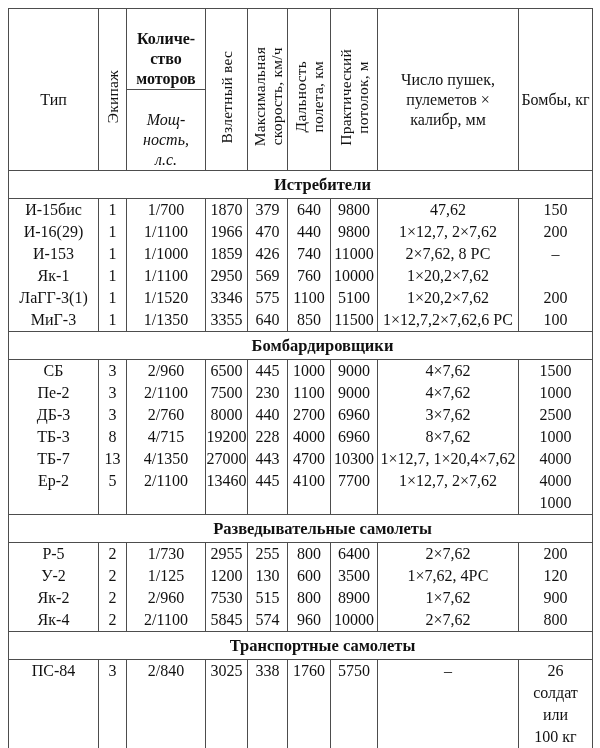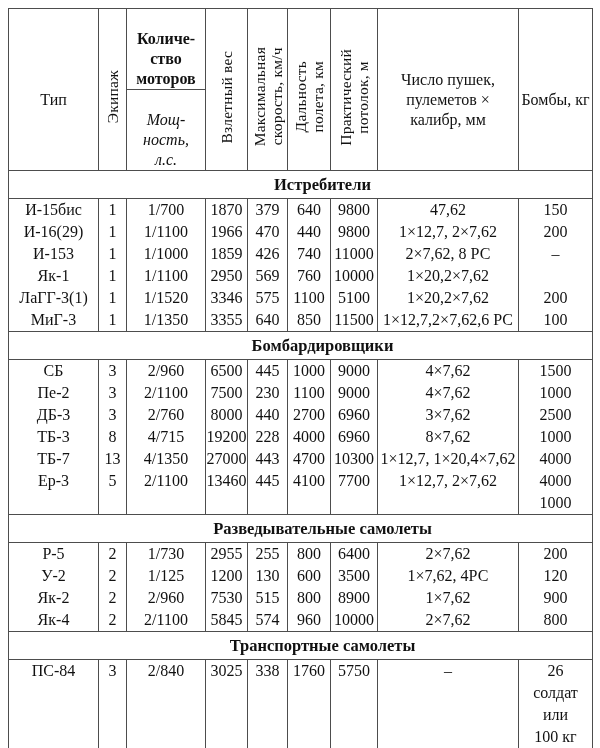--- a/index.html
+++ b/index.html
@@ -252,21 +252,21 @@
           <td class="col-crew">13</td>
           <td class="col-engines">4/1350</td>
           <td class="col-weight">27000</td>
           <td class="col-speed">443</td>
           <td class="col-range">4700</td>
           <td class="col-ceiling">10300</td>
           <td class="col-armament">1×12,7, 1×20,4×7,62</td>
           <td class="col-bombs">4000</td>
         </tr>
         <tr class="aircraft-row">
-          <td class="col-type">Ер-3</td>
+          <td class="col-type">Ер-2</td>
           <td class="col-crew">5</td>
           <td class="col-engines">2/1100</td>
           <td class="col-weight">13460</td>
           <td class="col-speed">445</td>
           <td class="col-range">4100</td>
           <td class="col-ceiling">7700</td>
           <td class="col-armament">1×12,7, 2×7,62</td>
           <td class="col-bombs">4000
 1000</td>
         </tr>

